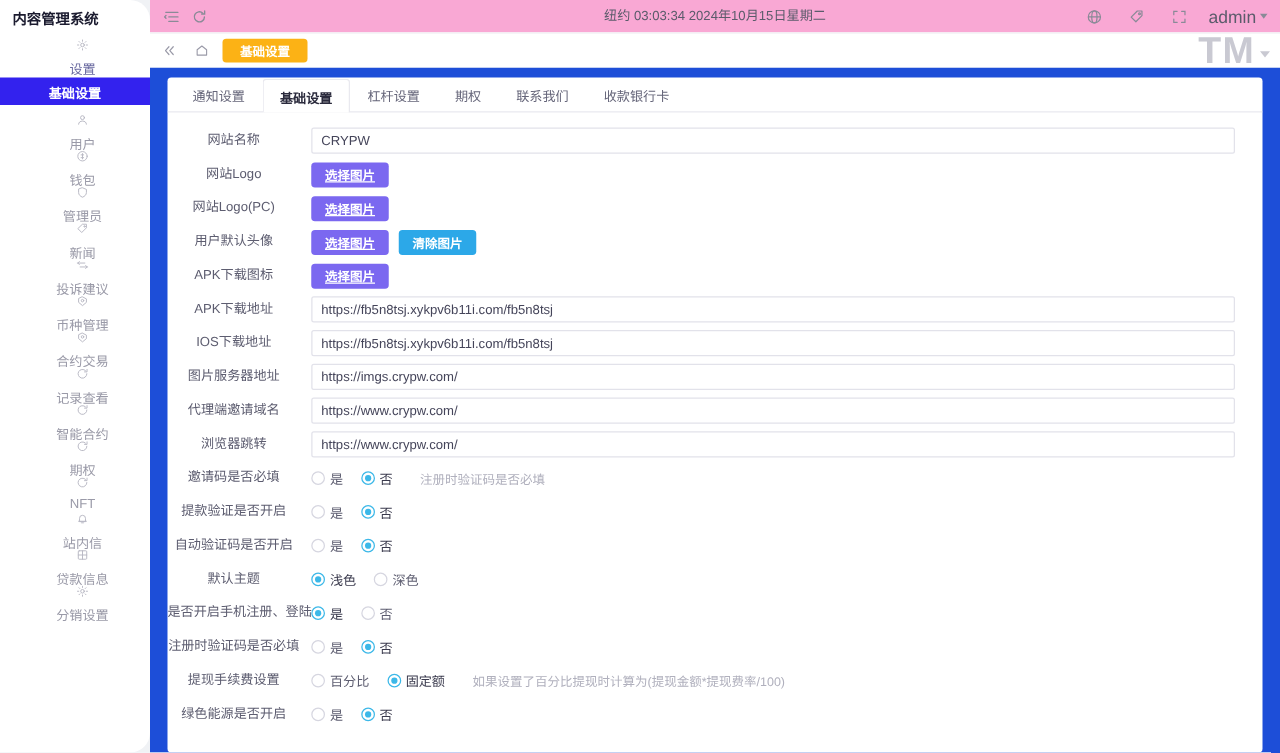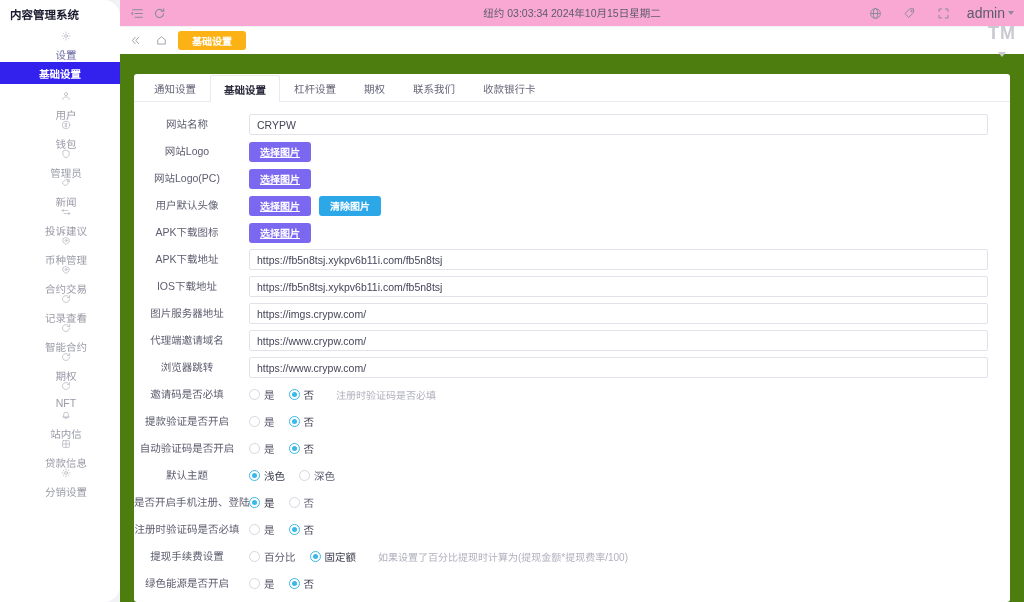--- a/index.html
+++ b/index.html
@@ -125,39 +125,38 @@
     color: #ffffff;
     font-size: 10px; font-weight: bold;
     display: inline-flex; align-items: center; justify-content: center;
     cursor: pointer;
     white-space: nowrap;
   }
   .tm-logo {
     margin-left: auto; margin-right: 8px;
     display: flex; align-items: center; gap: 4px;
     color: #c9c9d2;
-    font-size: 18px; font-weight: bold;
+    font-size: 30px; font-weight: bold;
     letter-spacing: 1px;
     line-height: 1;
-    flex-direction: column;
   }
   .tm-caret {
     width: 0; height: 0;
     border-left: 4px solid transparent;
     border-right: 4px solid transparent;
     border-top: 5px solid #c9c9d2;
     display: inline-block;
     margin-top: 6px;
   }
 
   
   #content {
     flex: 1 1 auto;
-    background: #4d7c0f;
-    padding: 20px 14px 0 14px;
+    background: #1d4ed8;
+    padding: 8px 14px 0 14px;
     overflow: hidden;
     min-height: 0;
   }
   #card {
     background: #ffffff;
     border-radius: 3px;
     height: 100%;
     padding: 0;
     overflow: hidden;
   }

